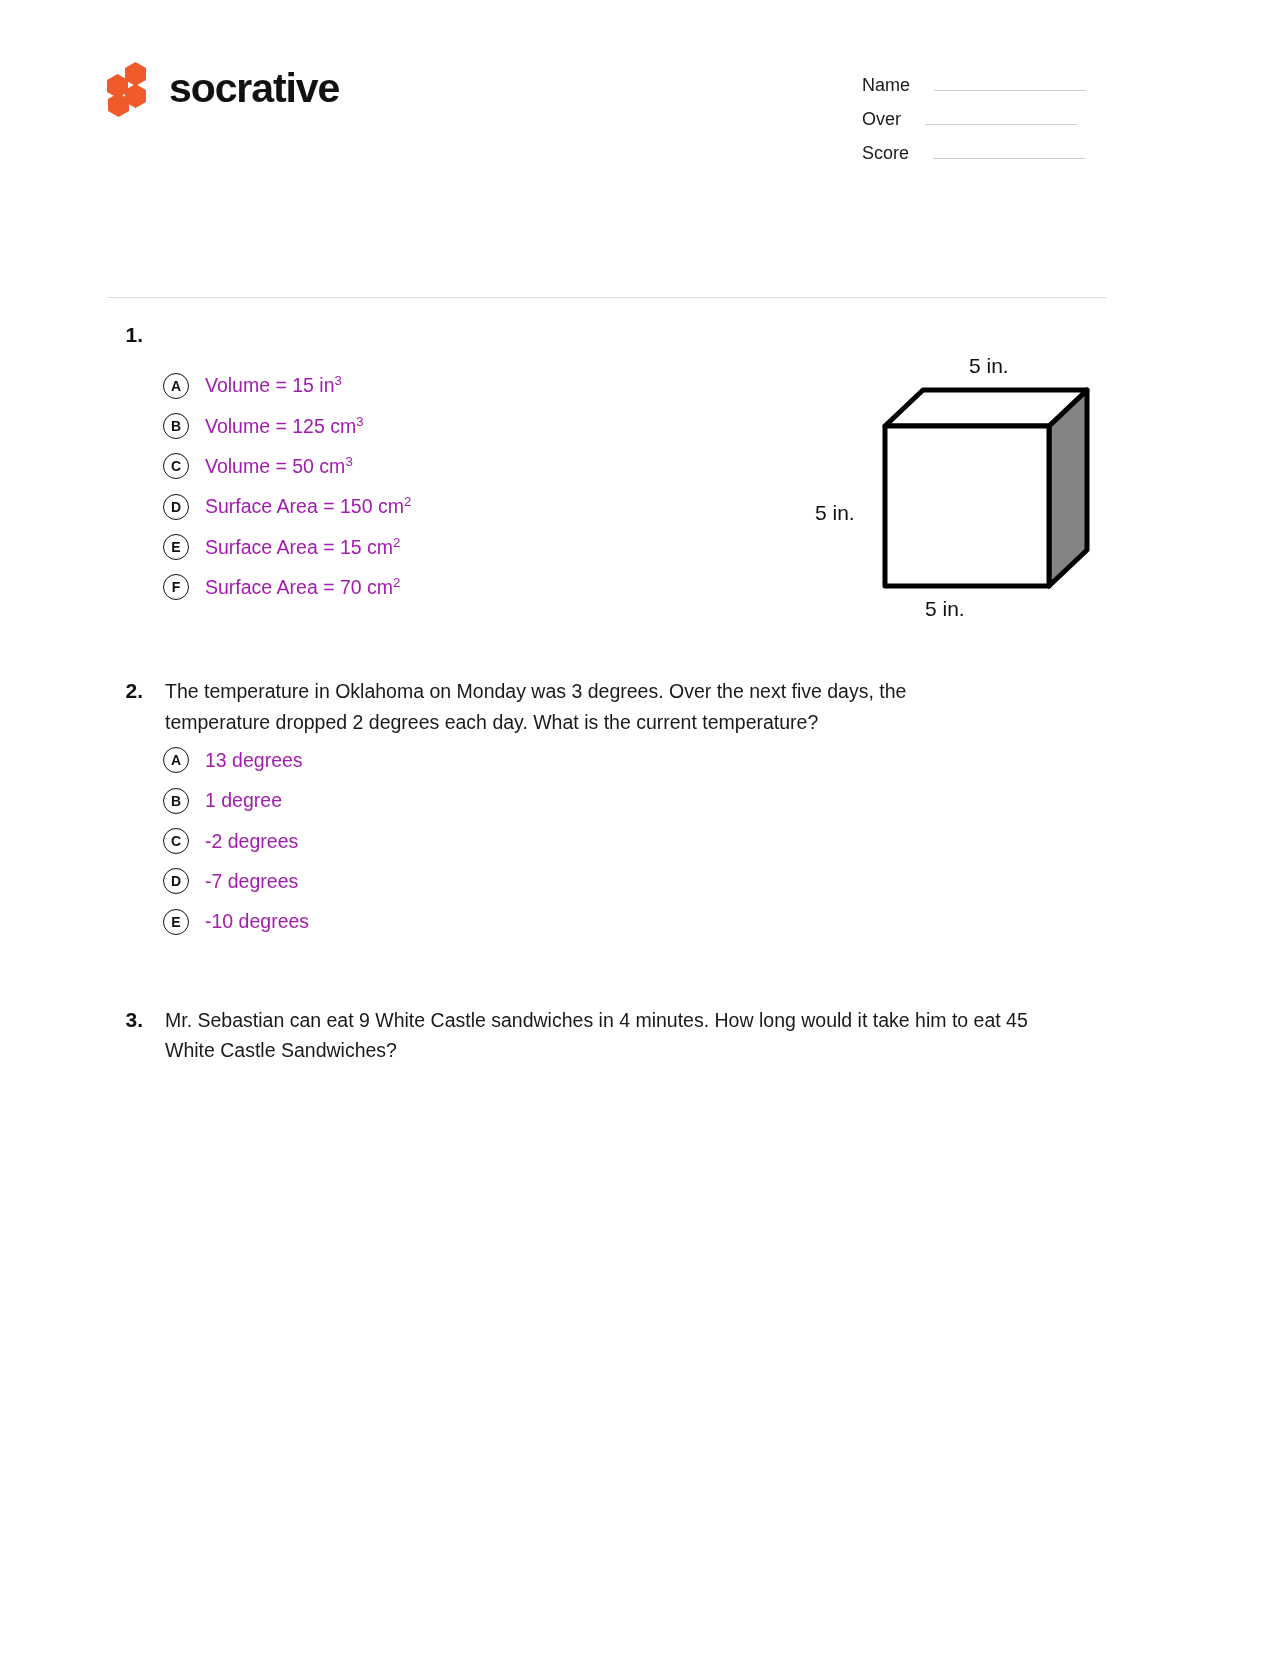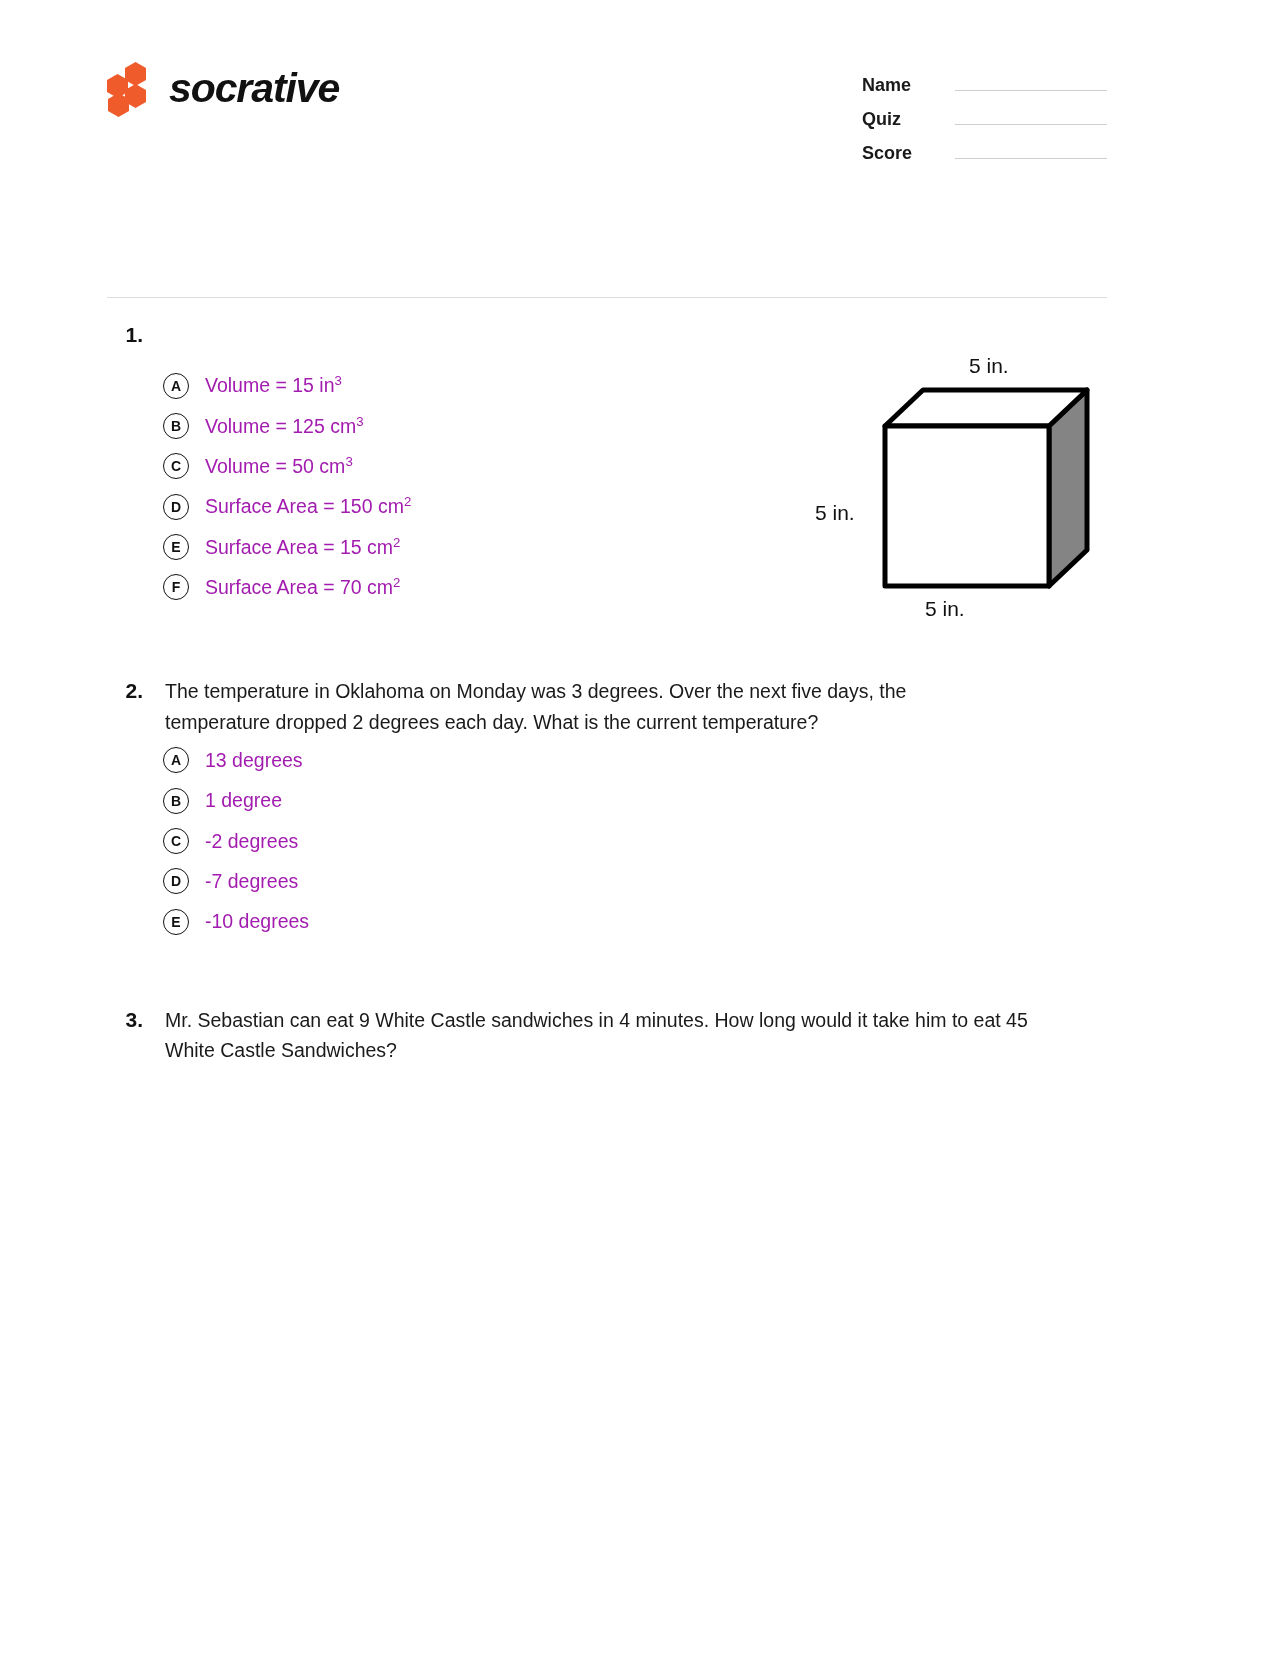--- a/index.html
+++ b/index.html
@@ -56,36 +56,34 @@
   .hex.h1 { left: 0px;  top: 12px; }
   .hex.h2 { left: 18px; top: 0px;  }
   .hex.h3 { left: 18px; top: 22px; }
   .hex.h4 { left: 1px;  top: 31px; }
   .logo-word {
     font-size: 41px;
     font-weight: 700;
     letter-spacing: -1.1px;
     color: #111111;
     line-height: 1;
-    font-style: italic;
   }
 
   .meta {
     position: absolute;
     right: 0;
     top: 70px;
     width: 245px;
   }
   .meta-row {
     display: flex;
     align-items: baseline;
-    justify-content: space-between;
+    justify-content: flex-start;
     gap: 24px;
     margin-bottom: 8px;
-    font-weight: bold;
   }
   .meta-label {
     font-size: 18px;
     color: #1a1a1a;
     white-space: nowrap;
   }
   .meta-line {
     width: 152px;
     border-bottom: 1.5px solid #cfcfcf;
     height: 20px;
@@ -228,21 +226,21 @@
         </div>
         <div class="logo-word">socrative</div>
       </div>
 
       <div class="meta">
         <div class="meta-row">
           <span class="meta-label">Name</span>
           <span class="meta-line"></span>
         </div>
         <div class="meta-row">
-          <span class="meta-label">Quiz</span>
+          <span class="meta-label">Over</span>
           <span class="meta-line"></span>
         </div>
         <div class="meta-row score">
           <span class="meta-label">Score</span>
           <span class="meta-line"></span>
         </div>
       </div>
 
     </div>
 

